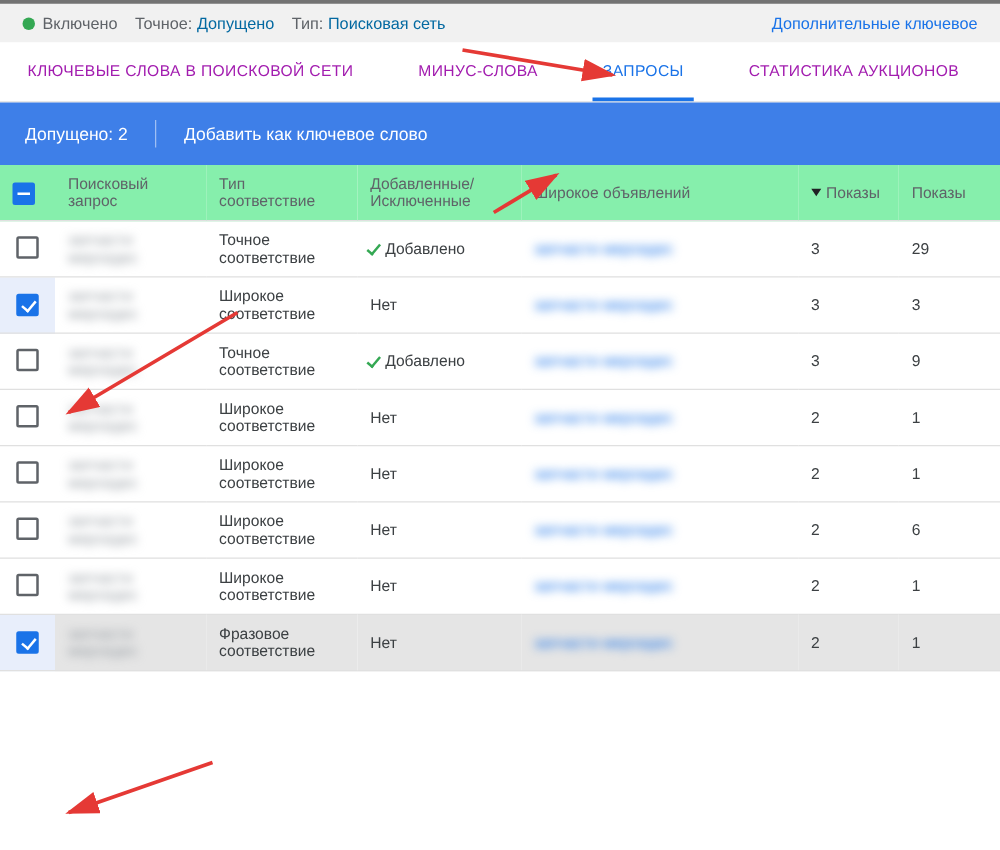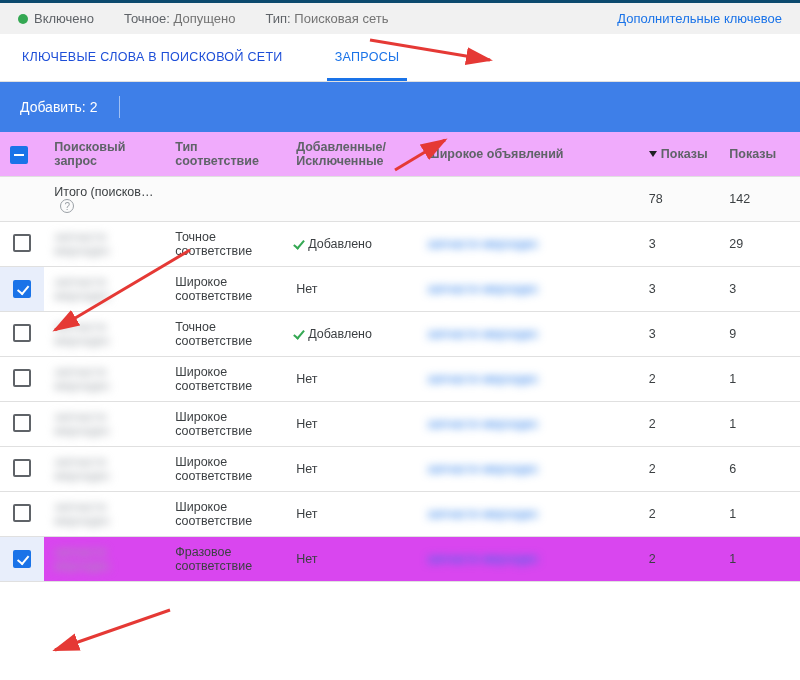--- a/index.html
+++ b/index.html
@@ -8,48 +8,48 @@
       font-size: 13px;
       color: #3c4043;
       background: #fff;
       width: 800px;
       height: 680px;
       overflow: hidden;
       position: relative;
     }
     .topbar {
       background: #f1f1f1;
-      border-top: 3px solid #0c4a6e;
+      border-top: 3px solid #737373;
       padding: 8px 18px;
       display: flex;
       align-items: center;
-      gap: 30px;
+      gap: 14px;
       font-size: 13px;
       color: #5f6368;
       text-align: right;
     }
     .status-wrap { display: flex; align-items: center; gap: 6px; }
     .dot-green { width: 10px; height: 10px; border-radius: 50%; background: #34a853; display: inline-block; }
     .kv { color: #5f6368; }
-    .kv .v { color: #737373; }
+    .kv .v { color: #0369a1; }
     .spacer { flex: 1; }
     .link { color: #1a73e8; cursor: pointer; }
 
     .tabs {
       display: flex;
       border-bottom: 1px solid #e0e0e0;
       padding: 0 14px;
       gap: 36px;
       background: #fff;
     }
     .tab {
       padding: 16px 8px 14px 8px;
       font-size: 12.5px;
       letter-spacing: 0.3px;
-      color: #1d4ed8;
+      color: #a21caf;
       cursor: pointer;
       border-bottom: 3px solid transparent;
     }
     .tab.active { color: #1a73e8; border-bottom-color: #1a73e8; }
 
     .selbar {
       background: #3e7fe8;
       color: #fff;
       display: flex;
       align-items: center;
@@ -66,21 +66,21 @@
       table-layout: fixed;
     }
     table.grid th, table.grid td {
       border-bottom: 1px solid #e0e0e0;
       padding: 8px 10px;
       text-align: left;
       font-size: 12.5px;
       color: #3c4043;
       vertical-align: middle;
     }
-    table.grid th { color: #5f6368; font-weight: 700; background: #f0abfc; }
+    table.grid th { color: #5f6368; font-weight: 400; background: #86efac; }
     th.num, td.num { text-align: right; padding-right: 18px; }
     th.sorted { font-weight: 700; color: #202124; }
 
     .col-cb { width: 44px; text-align: center; }
     .col-q  { width: 120px; }
     .col-mt { width: 120px; }
     .col-ad { width: 130px; }
     .col-grp{ width: 220px; }
     .col-cl { width: 80px; }
     .col-im { width: 80px; }
@@ -112,21 +112,21 @@
       line-height: 13px; margin-left: 6px;
     }
 
     .check-green {
       display: inline-block; width: 6px; height: 11px;
       border: solid #34a853; border-width: 0 2px 2px 0;
       transform: rotate(40deg); margin-right: 6px; vertical-align: -1px;
     }
 
     tr.row-sel td:first-child { background: #e8eefb; }
-    tr.row-sel-all td { background: #d946ef; }
+    tr.row-sel-all td { background: #e5e5e5; }
 
     .sort-arrow {
       display: inline-block; width: 0; height: 0;
       border-left: 4px solid transparent; border-right: 4px solid transparent;
       border-top: 6px solid #202124; margin-right: 4px; vertical-align: 1px;
     }
 
     
     .ann { position: absolute; pointer-events: none; }
     .ann svg { overflow: visible; }
@@ -146,29 +146,32 @@
   <div class="kv">
     <span>Тип:</span>
     <span class="v">Поисковая сеть</span>
   </div>
   <div class="spacer"></div>
   <span class="link">Дополнительные ключевое</span>
 </div>
 
 <div class="tabs">
   <div class="tab">КЛЮЧЕВЫЕ СЛОВА В ПОИСКОВОЙ СЕТИ</div>
+  <div class="tab">МИНУС-СЛОВА</div>
   <div class="tab active">ЗАПРОСЫ</div>
+  <div class="tab">СТАТИСТИКА АУКЦИОНОВ</div>
 </div>
 
 <div class="selbar">
   <div>
-    <span>Добавить:</span>
+    <span>Допущено:</span>
     <span>2</span>
   </div>
   <div class="sep"></div>
+  <div class="act">Добавить как ключевое слово</div>
 </div>
 
 <table class="grid">
   <colgroup>
     <col class="col-cb">
       <col class="col-q">
       <col class="col-mt">
       <col class="col-ad">
       <col class="col-grp">
       <col class="col-cl">
@@ -183,32 +186,20 @@
       <th>Тип соответствие</th>
       <th>Добавленные/ Исключенные</th>
       <th>Широкое объявлений</th>
       <th class="num sorted">
         <span class="sort-arrow"></span><span>Показы</span>
       </th>
       <th class="num">Показы</th>
     </tr>
   </thead>
   <tbody id="tbody">
-    <tr class="totals">
-      <td></td>
-      <td>
-        <span>Итого (поисков…</span>
-        <span class="help-icon">?</span>
-      </td>
-      <td></td>
-        <td></td>
-        <td></td>
-      <td class="num">78</td>
-      <td class="num">142</td>
-    </tr>
   <tr>
         <td style="text-align: center;"><span class="cb"></span></td>
         <td><span class="blur">запчасти мерседес</span></td>
         <td>Точное соответствие</td>
         <td><span class="check-green"></span>Добавлено</td>
         <td><span class="blur-link">запчасти мерседес</span></td>
         <td class="num">3</td>
         <td class="num">29</td>
       </tr>
       <tr class="row-sel">

